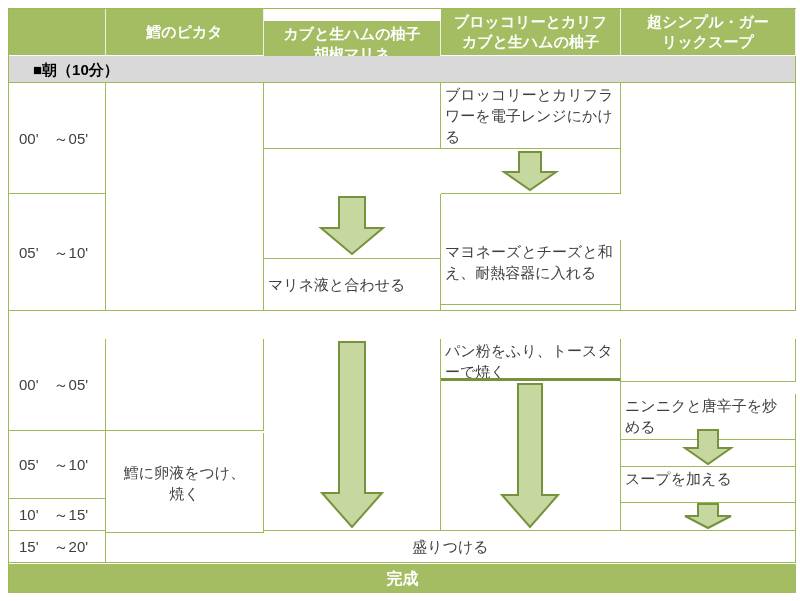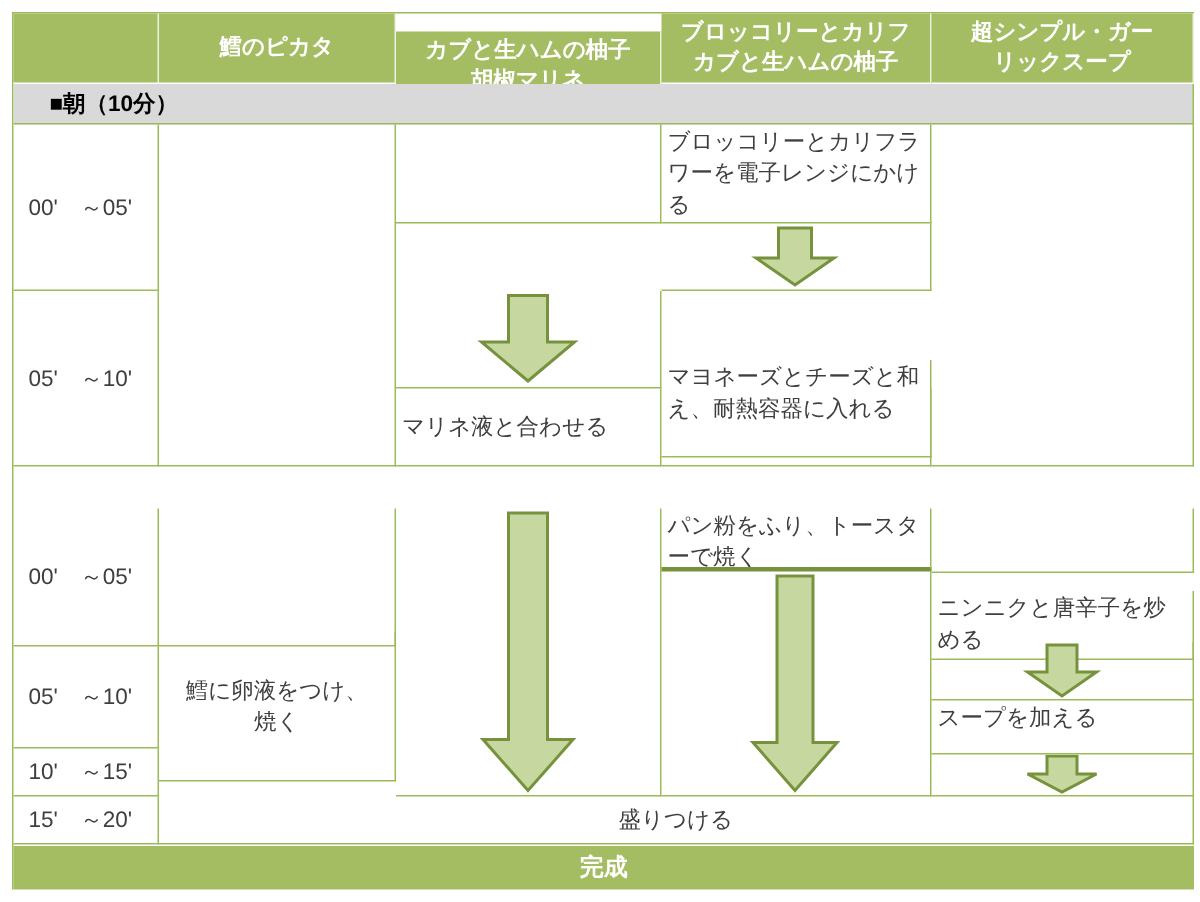--- a/index.html
+++ b/index.html
@@ -98,21 +98,21 @@
 
     <div class="cell" style="left:612px;top:74px;width:175px;height:228px;"></div>
 
 
 
     <div class="cell time" style="left:0;top:330px;width:97px;height:92px;">00'　～05'</div>
     <div class="cell time" style="left:0;top:422px;width:97px;height:68px;">05'　～10'</div>
     <div class="cell time" style="left:0;top:490px;width:97px;height:32px;">10'　～15'</div>
 
     <div class="cell" style="left:97px;top:330px;width:158px;height:92px;"></div>
-    <div class="cell center" style="left:97px;top:412px;width:158px;height:100px;">鱈に卵液をつけ、
+    <div class="cell center" style="left:97px;top:424px;width:158px;height:100px;">鱈に卵液をつけ、
 焼く</div>
 
     <div class="cell arrowcell" style="left:255px;top:330px;width:177px;height:192px;">
       <svg width="176" height="191" viewBox="0 0 176 191">
         <polygon points="75,3 101,3 101,154 118,154 88,188 58,154 75,154" fill="#c6d89f" stroke="#76923c" stroke-width="2"></polygon>
       </svg>
     </div>
 
     <div class="cell thickb" style="left:432px;top:330px;width:180px;height:42px;">パン粉をふり、トースターで焼く</div>
     <div class="cell arrowcell" style="left:432px;top:372px;width:180px;height:150px;">

